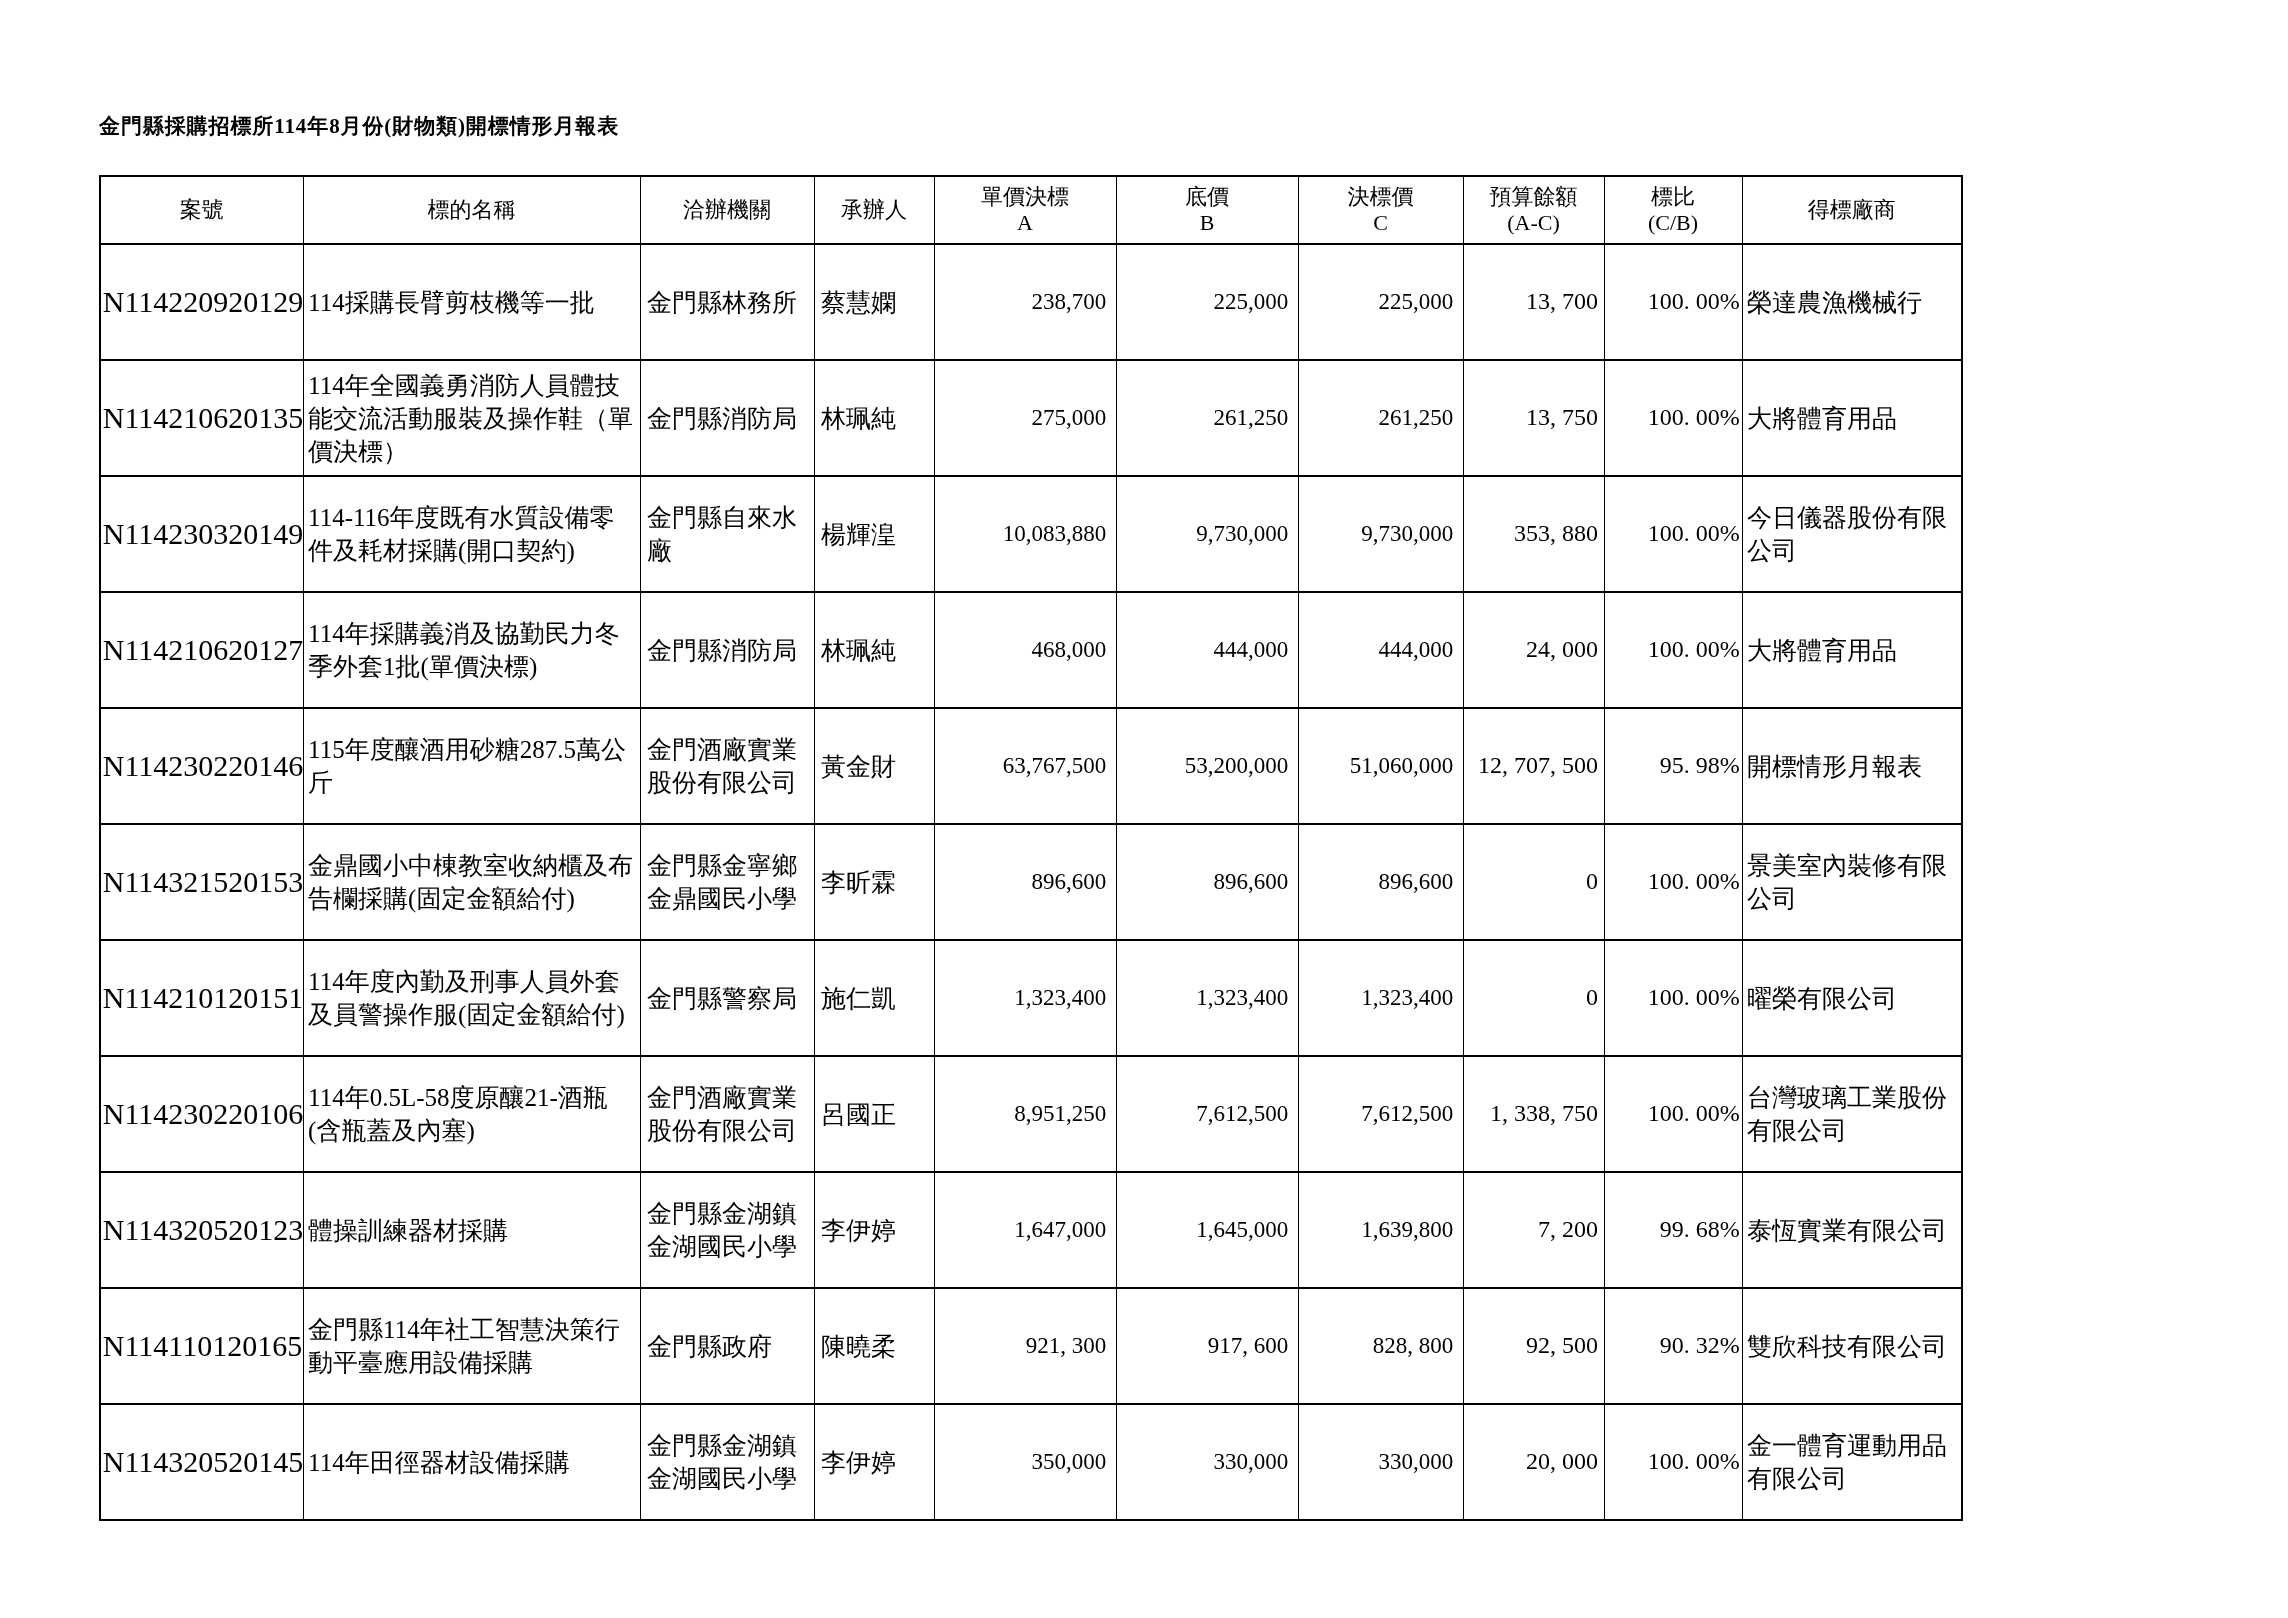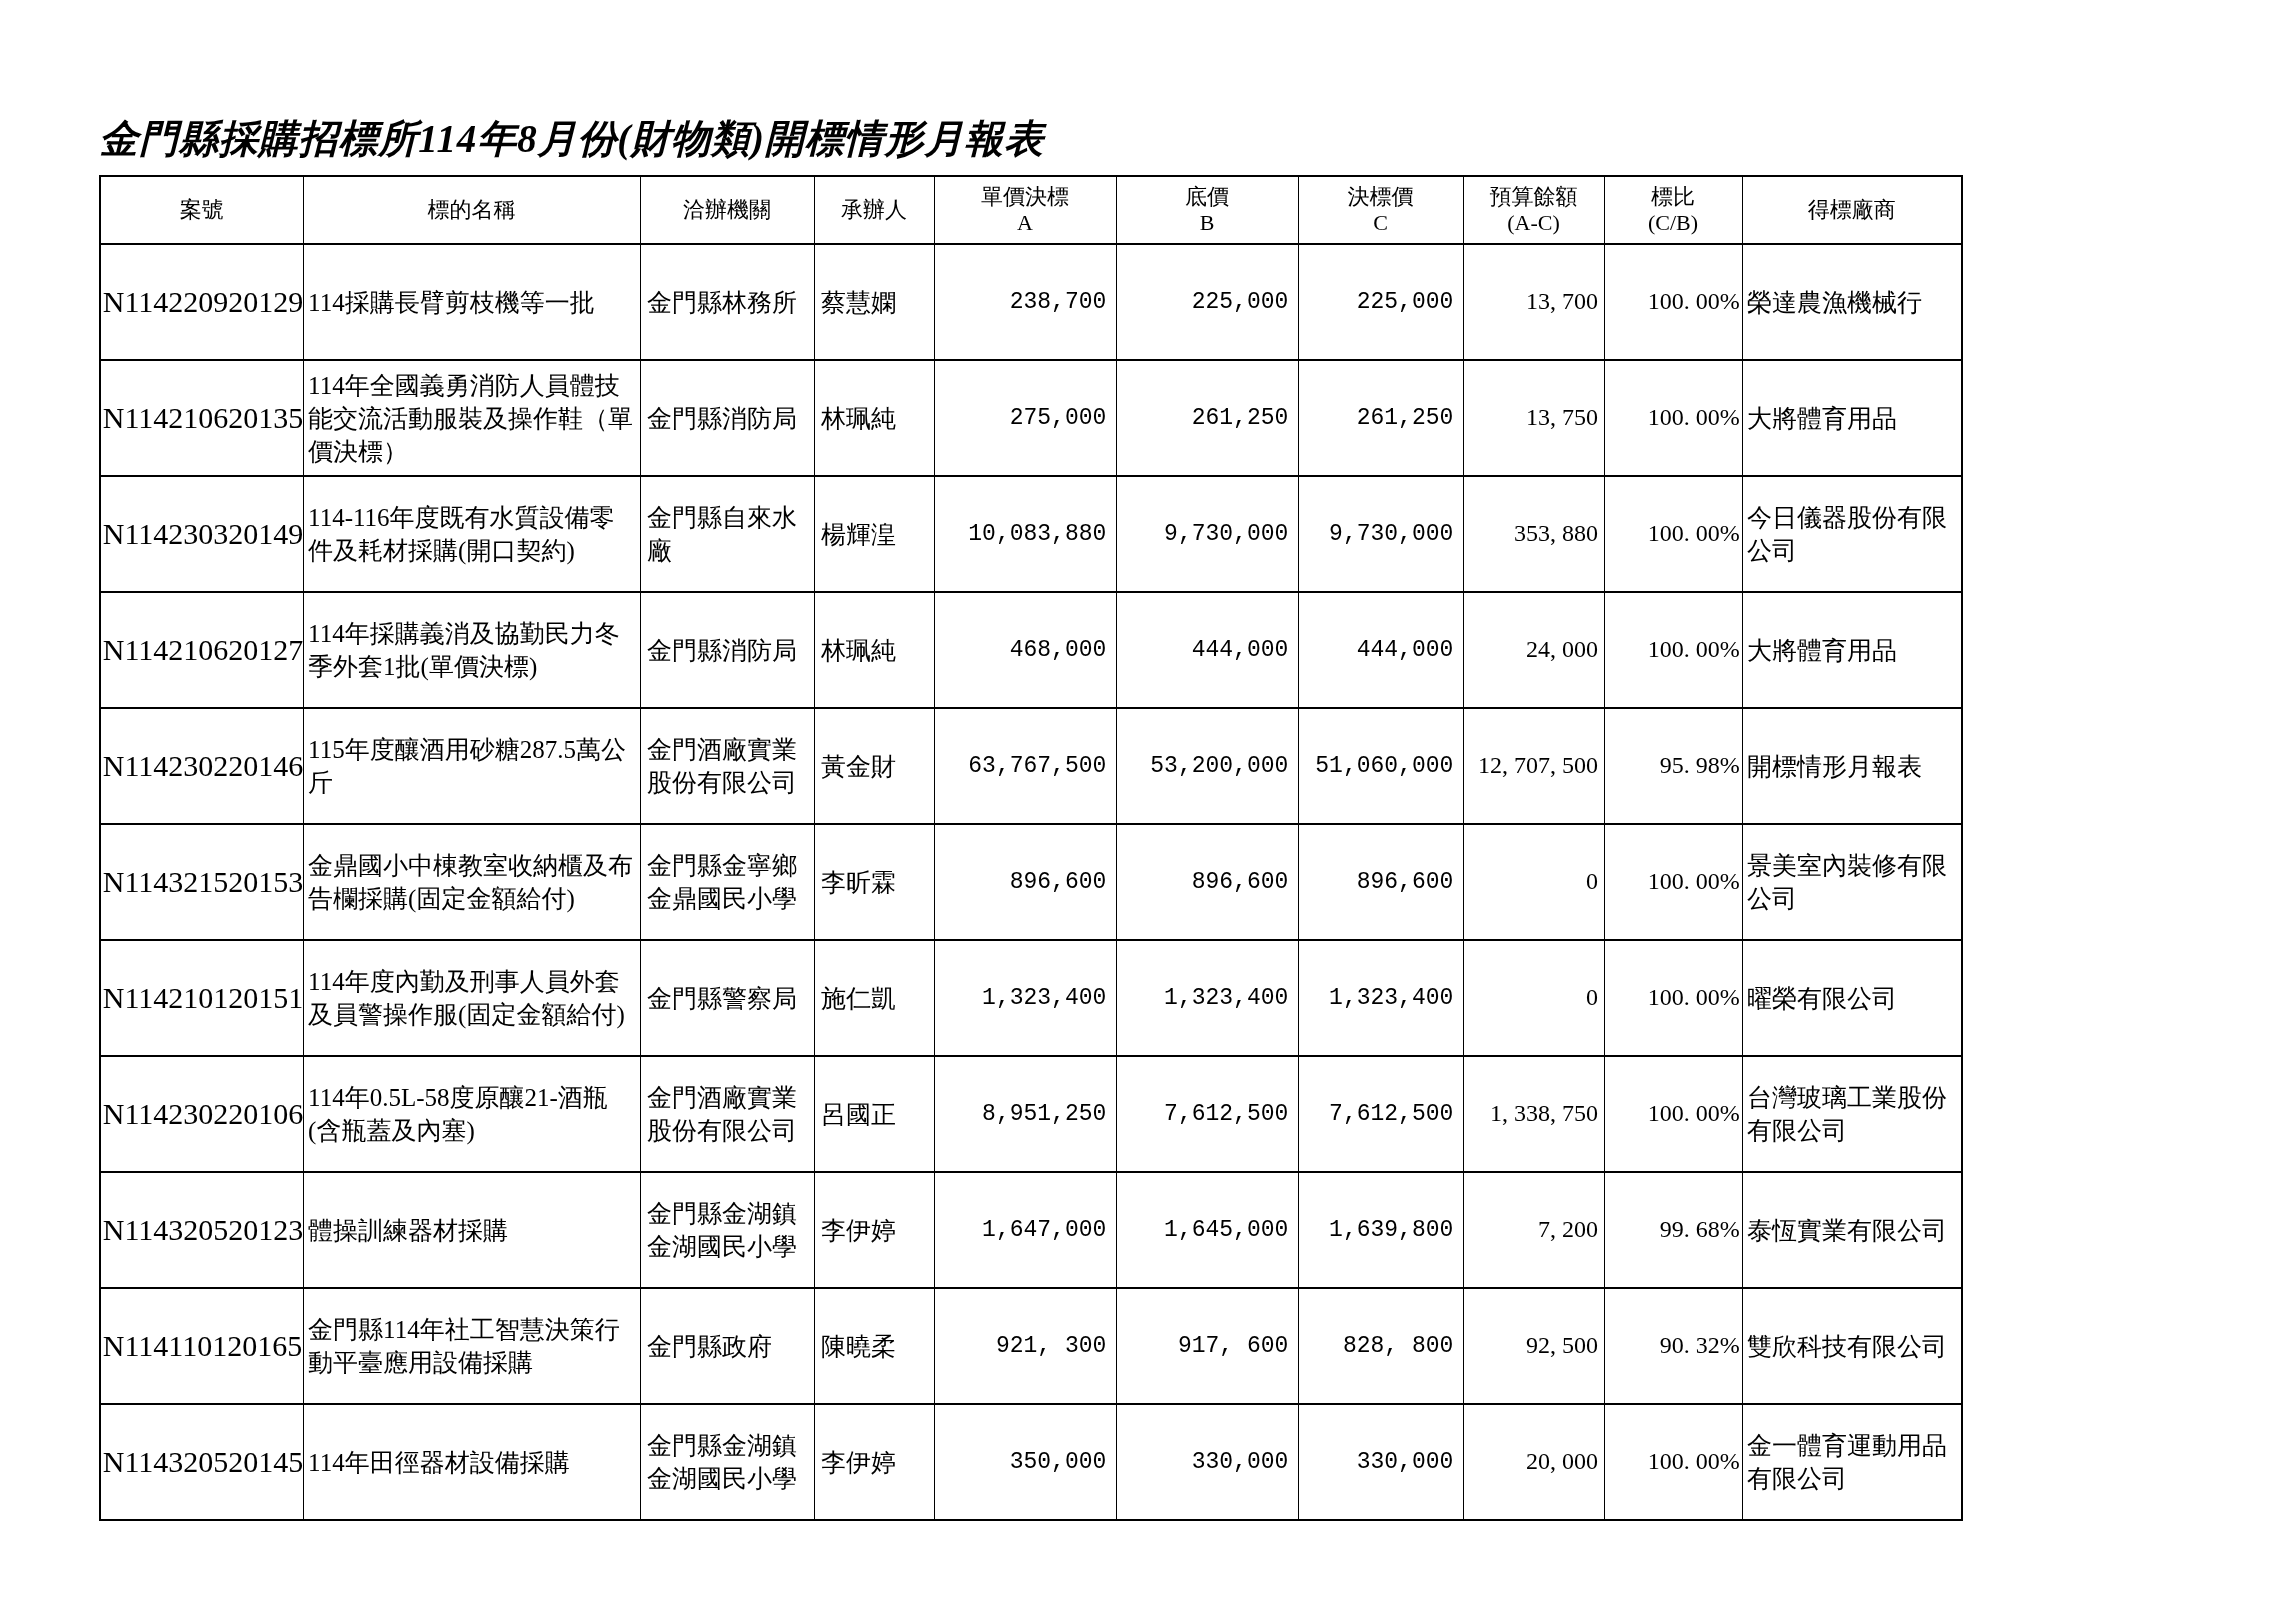--- a/index.html
+++ b/index.html
@@ -15,25 +15,24 @@
     position: relative;
     width: 2289px;
     height: 1619px;
     background: #ffffff;
     overflow: hidden;
   }
   .doc-title {
     position: absolute;
     left: 99px;
     top: 112px;
-    font-size: 39px;
+    font-size: 21px;
     font-weight: bold;
     letter-spacing: 0.9px;
     white-space: nowrap;
-    font-style: italic;
   }
   table.report {
     position: absolute;
     left: 99px;
     top: 175px;
     width: 1862px;
     border-collapse: collapse;
     table-layout: fixed;
     border: 2.8px solid #000;
   }
@@ -68,21 +67,21 @@
   col.c-award_price    { width: 165px; }
   col.c-budget_balance { width: 141px; }
   col.c-ratio          { width: 138px; }
   col.c-winner         { width: 220px; }
   
   td.col-case_no { text-align: left; padding: 0 0 0 1.8px; font-size: 30px; white-space: nowrap; }
   td.col-subject { text-align: left; padding: 0 1.8px 0 4.6px; word-break: break-all; }
   td.col-agency  { text-align: left; padding: 0 1.8px 0 6.5px; word-break: break-all; }
   td.col-officer { text-align: left; padding: 0 1.8px 0 6.5px; margin-top: 44px; }
   td.col-budget, td.col-floor_price, td.col-award_price {
-    text-align: right; padding: 0 9.2px 0 0; font-size: 23px; white-space: nowrap; font-family: Liberation Mono, monospace;
+    text-align: right; padding: 0 9.2px 0 0; font-size: 23px; white-space: nowrap;
   }
   td.col-budget_balance { text-align: right; padding: 0 5.5px 0 0; font-size: 24px; white-space: nowrap; }
   td.col-ratio   { text-align: right; padding: 0 1.8px 0 0; font-size: 24px; white-space: nowrap; margin-top: 14px; }
   td.col-winner  { text-align: left; padding: 0 1.8px 0 4.6px; word-break: break-all; }
   .hdr-label, .hdr-sub { display: block; }
 </style>
 </head>
 <body>
 
 <div class="page">

